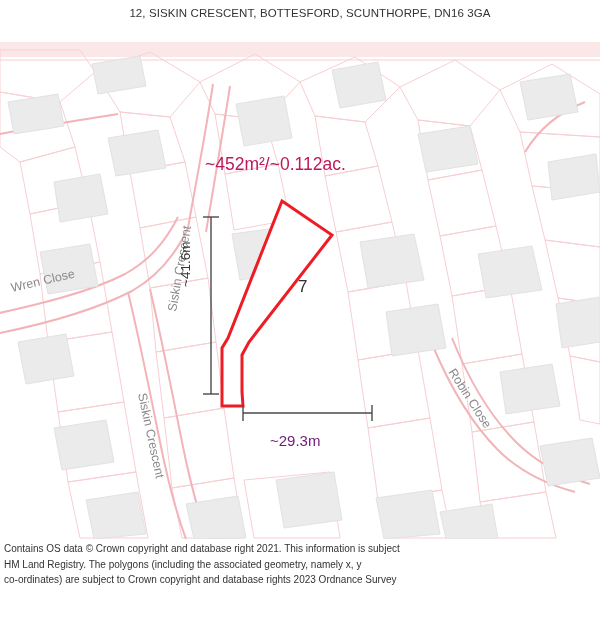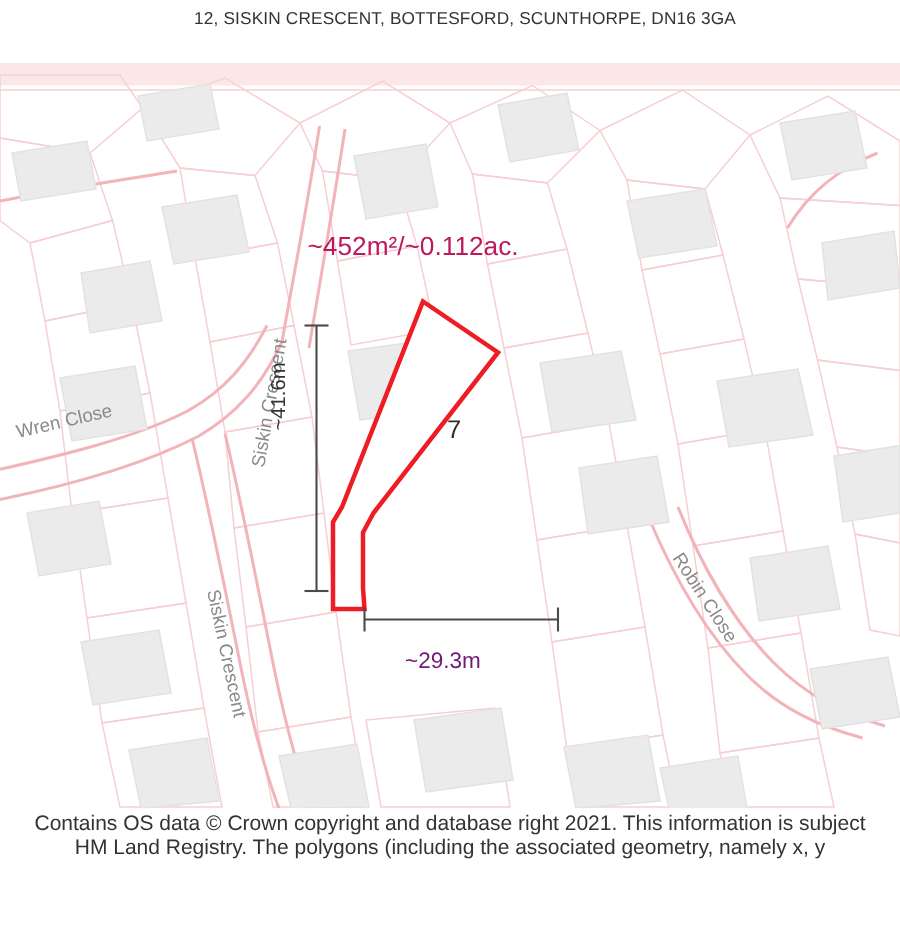--- a/index.html
+++ b/index.html
@@ -62,24 +62,23 @@
     left: 0;
     top: 539px;
     width: 600px;
     height: 86px;
     background: #ffffff;
     padding: 2px 4px 0 4px;
     box-sizing: border-box;
   }
   .footer p {
     margin: 0;
-    font-size: 14px;
+    font-size: 10px;
     line-height: 15.6px;
     color: #333333;
-    text-align: center;
   }
 
   
   .map-label {
     position: absolute;
     font-family: "Liberation Sans", sans-serif;
     color: #333333;
     white-space: nowrap;
   }
   .area-label {
@@ -242,15 +241,16 @@
 
     <div class="map-label area-label">~452m²/~0.112ac.</div>
     <div class="map-label plot-number">7</div>
     <div class="map-label dim-h">~29.3m</div>
     <div class="map-label dim-v">~41.6m</div>
   </div>
 
   <div class="footer">
     <p>Contains OS data © Crown copyright and database right 2021. This information is subject</p>
     <p>HM Land Registry. The polygons (including the associated geometry, namely x, y</p>
+    <p>co-ordinates) are subject to Crown copyright and database rights 2023 Ordnance Survey</p>
   </div>
 
 </div>
 
 </body></html>

